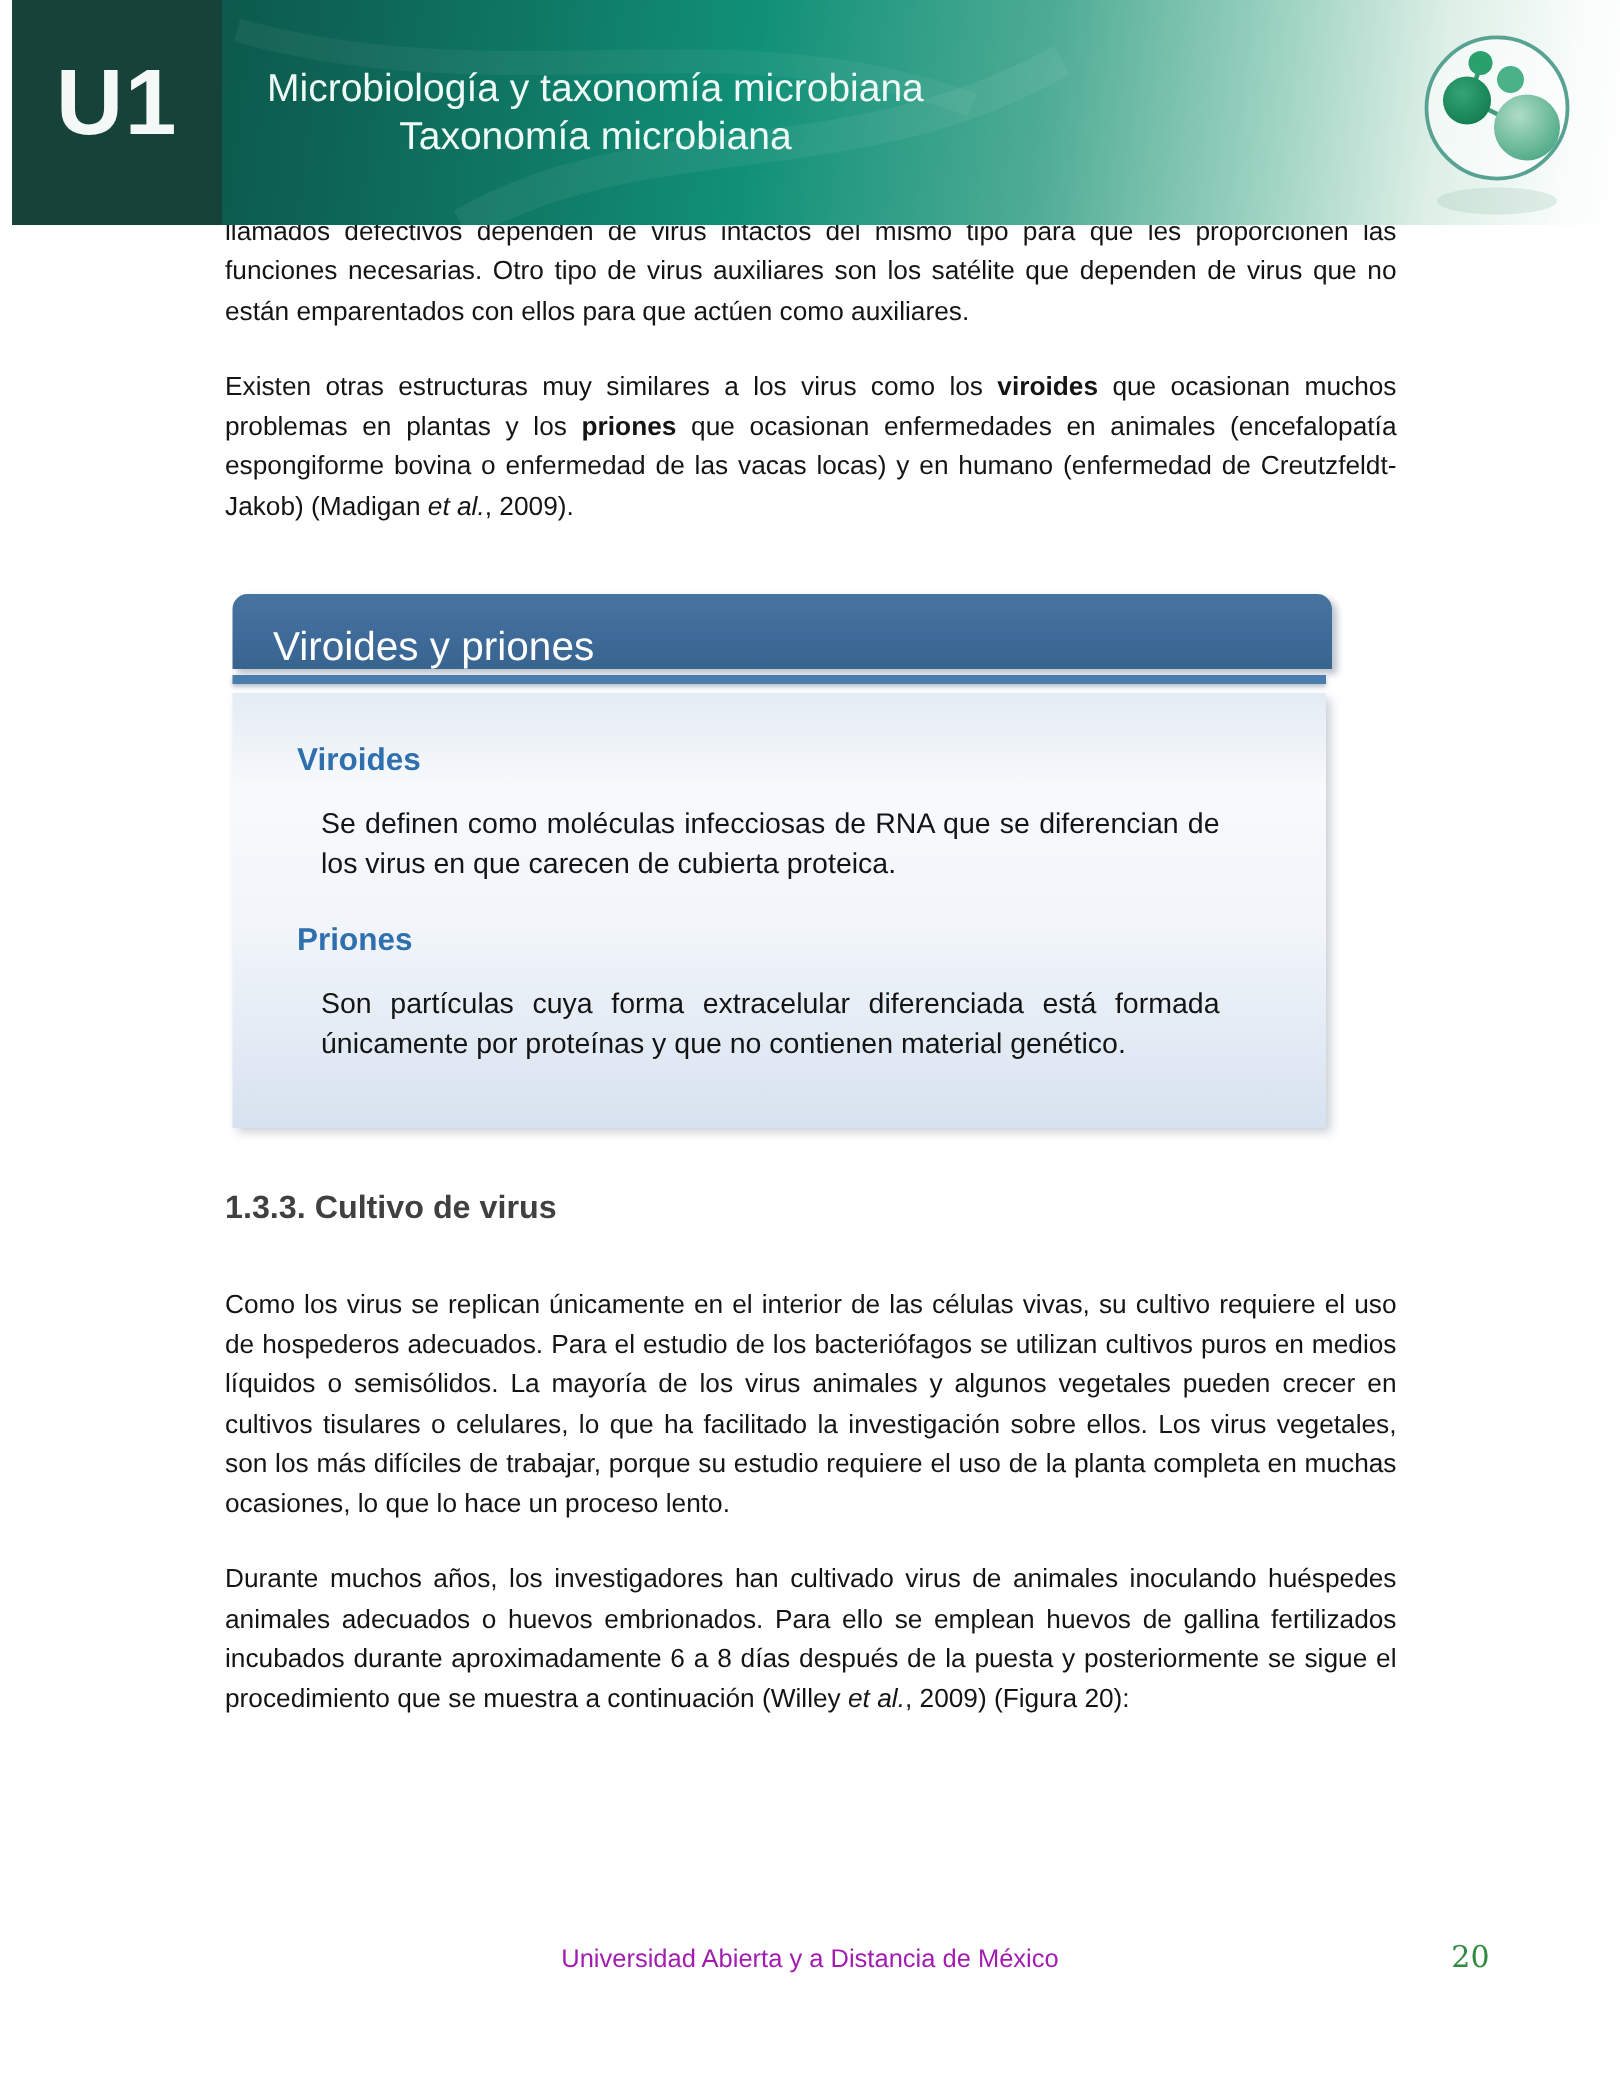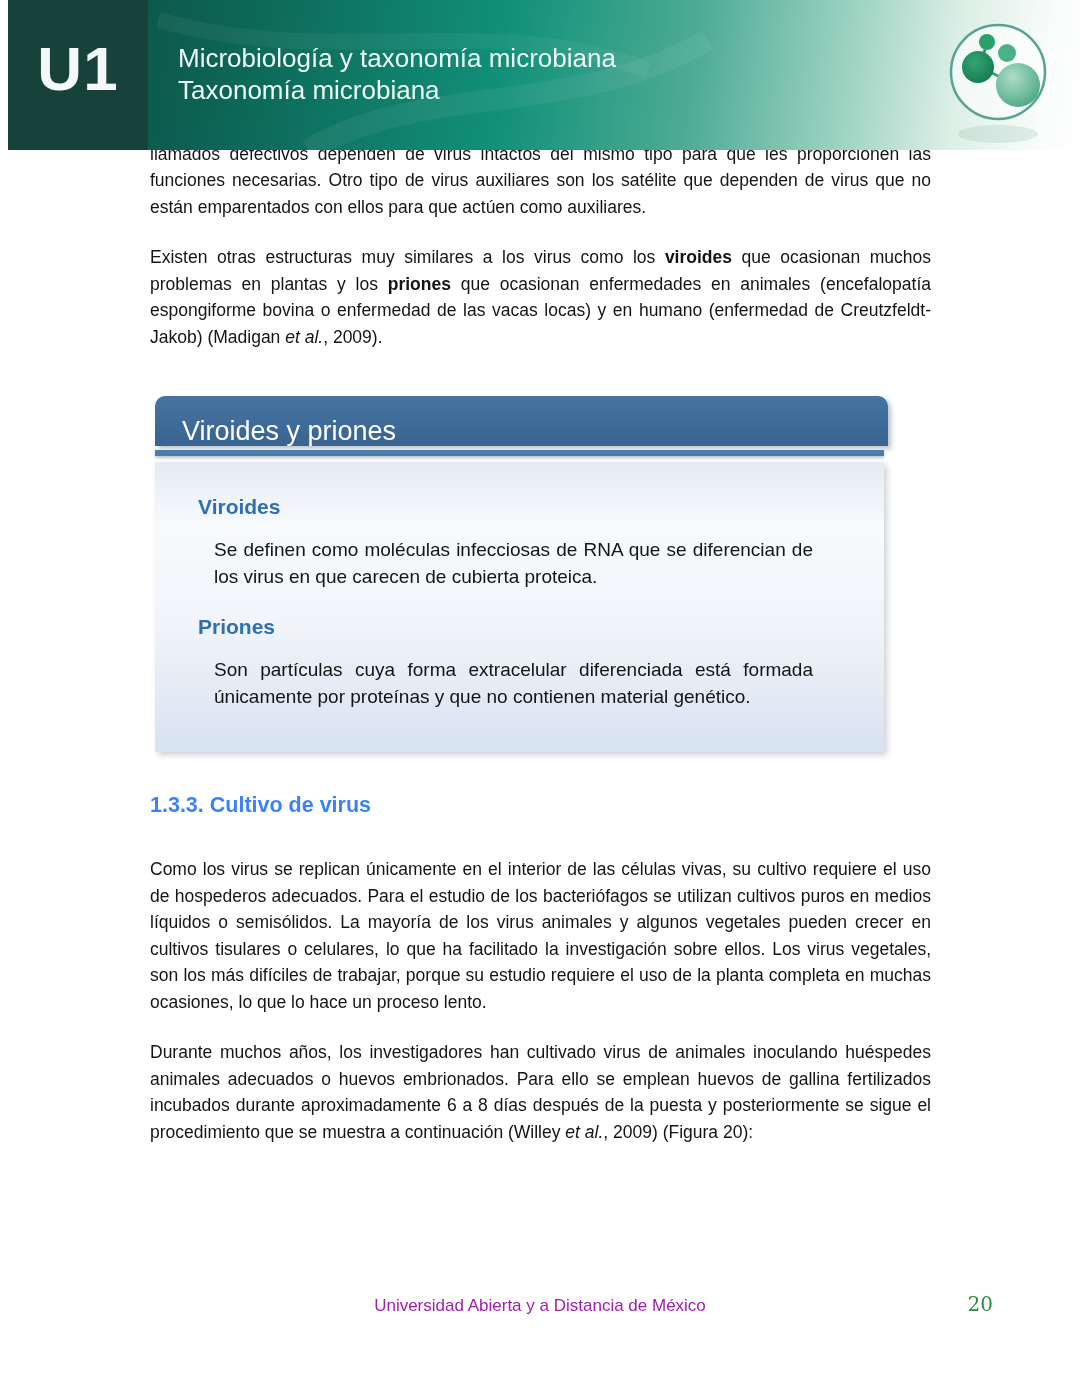--- a/index.html
+++ b/index.html
@@ -11,20 +11,21 @@
     position: relative;
     overflow: hidden;
   }
 
   
   .header-band {
     position: absolute; top: 0; left: 8px; right: 0; height: 150px;
     background: linear-gradient(97deg,
       #0a4a40 0%, #0d6354 20%, #119078 46%, #4fac95 64%,
       #9ed3c2 78%, #ddefe7 88%, #f8fcfa 96%, #ffffff 100%);
+    text-align: center;
   }
   .header-swirl { position: absolute; inset: 0; width: 100%; height: 100%; }
   .unit-badge {
     position: absolute; left: 0; top: 0; width: 140px; height: 150px;
     background: #16423a;
     color: #f4f8f6;
     font-size: 62px; font-weight: bold;
     display: flex; align-items: center; justify-content: center;
     padding-bottom: 14px;
     letter-spacing: 1px;
@@ -76,21 +77,21 @@
     color: #2e6fae; font-size: 21px; font-weight: bold;
     line-height: 26px; margin: 0 0 4px 0;
   }
   .infobox-text {
     font-size: 19px; line-height: 27px; color: #141414;
     text-align: justify; margin: 16px;
   }
 
   
   .section-heading {
-    color: #3b82f6; font-size: 21.5px; font-weight: bold;
+    color: #404040; font-size: 21.5px; font-weight: bold;
     line-height: 26px;
     margin: 40px 0 38px 0;
   }
 
   
   .footer-institution {
     position: absolute; left: 0; right: 0; top: 1296px;
     text-align: center;
     color: #a21caf; font-size: 17px;
   }

